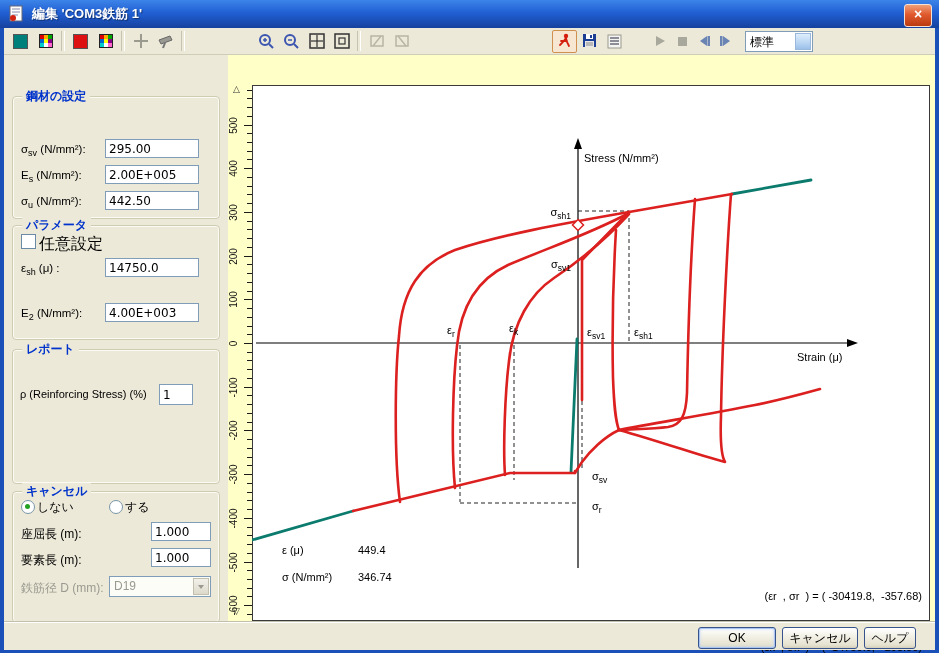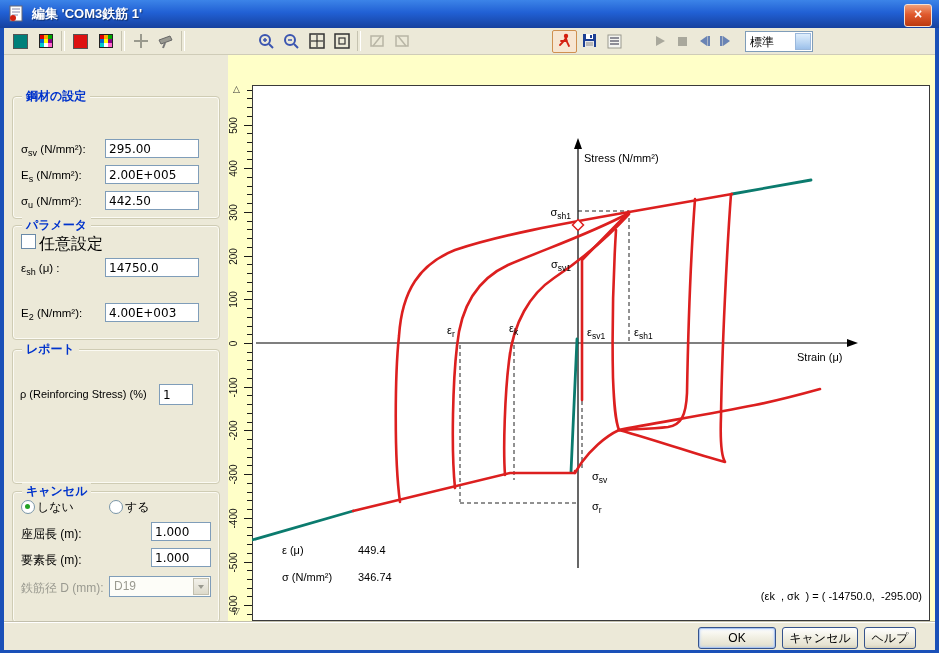--- a/index.html
+++ b/index.html
@@ -419,20 +419,21 @@
       <text class="clabel" x="592" y="452"><tspan>σ</tspan><tspan class="svgsub" dy="2.5">sv</tspan></text>
       <text class="clabel" x="592" y="482"><tspan>σ</tspan><tspan class="svgsub" dy="2.5">r</tspan></text>
     </svg>
 
     <span class="statlbl" style="left:54px;top:489px">ε (μ)</span>
     <span class="statlbl" style="left:130px;top:489px">449.4</span>
     <span class="statlbl" style="left:54px;top:516px">σ (N/mm²)</span>
     <span class="statlbl" style="left:130px;top:516px">346.74</span>
 
     <div id="legend">
+      <div>(εr  , σr  ) = ( -30419.8,  -357.68)</div>
       <div>(εk  , σk  ) = ( -14750.0,  -295.00)</div>
       
       
     </div>
 
     <div id="hruler">
       <span class="rind" style="left:4px;top:7px">◁</span>
       <span class="rind" style="left:696px;top:7px">▷</span>
     <div class="tick-maj-b" style="left: 24.003px;"></div>
         <div class="tick-lbl-b" style="left: -5.997px;">-70000</div>

